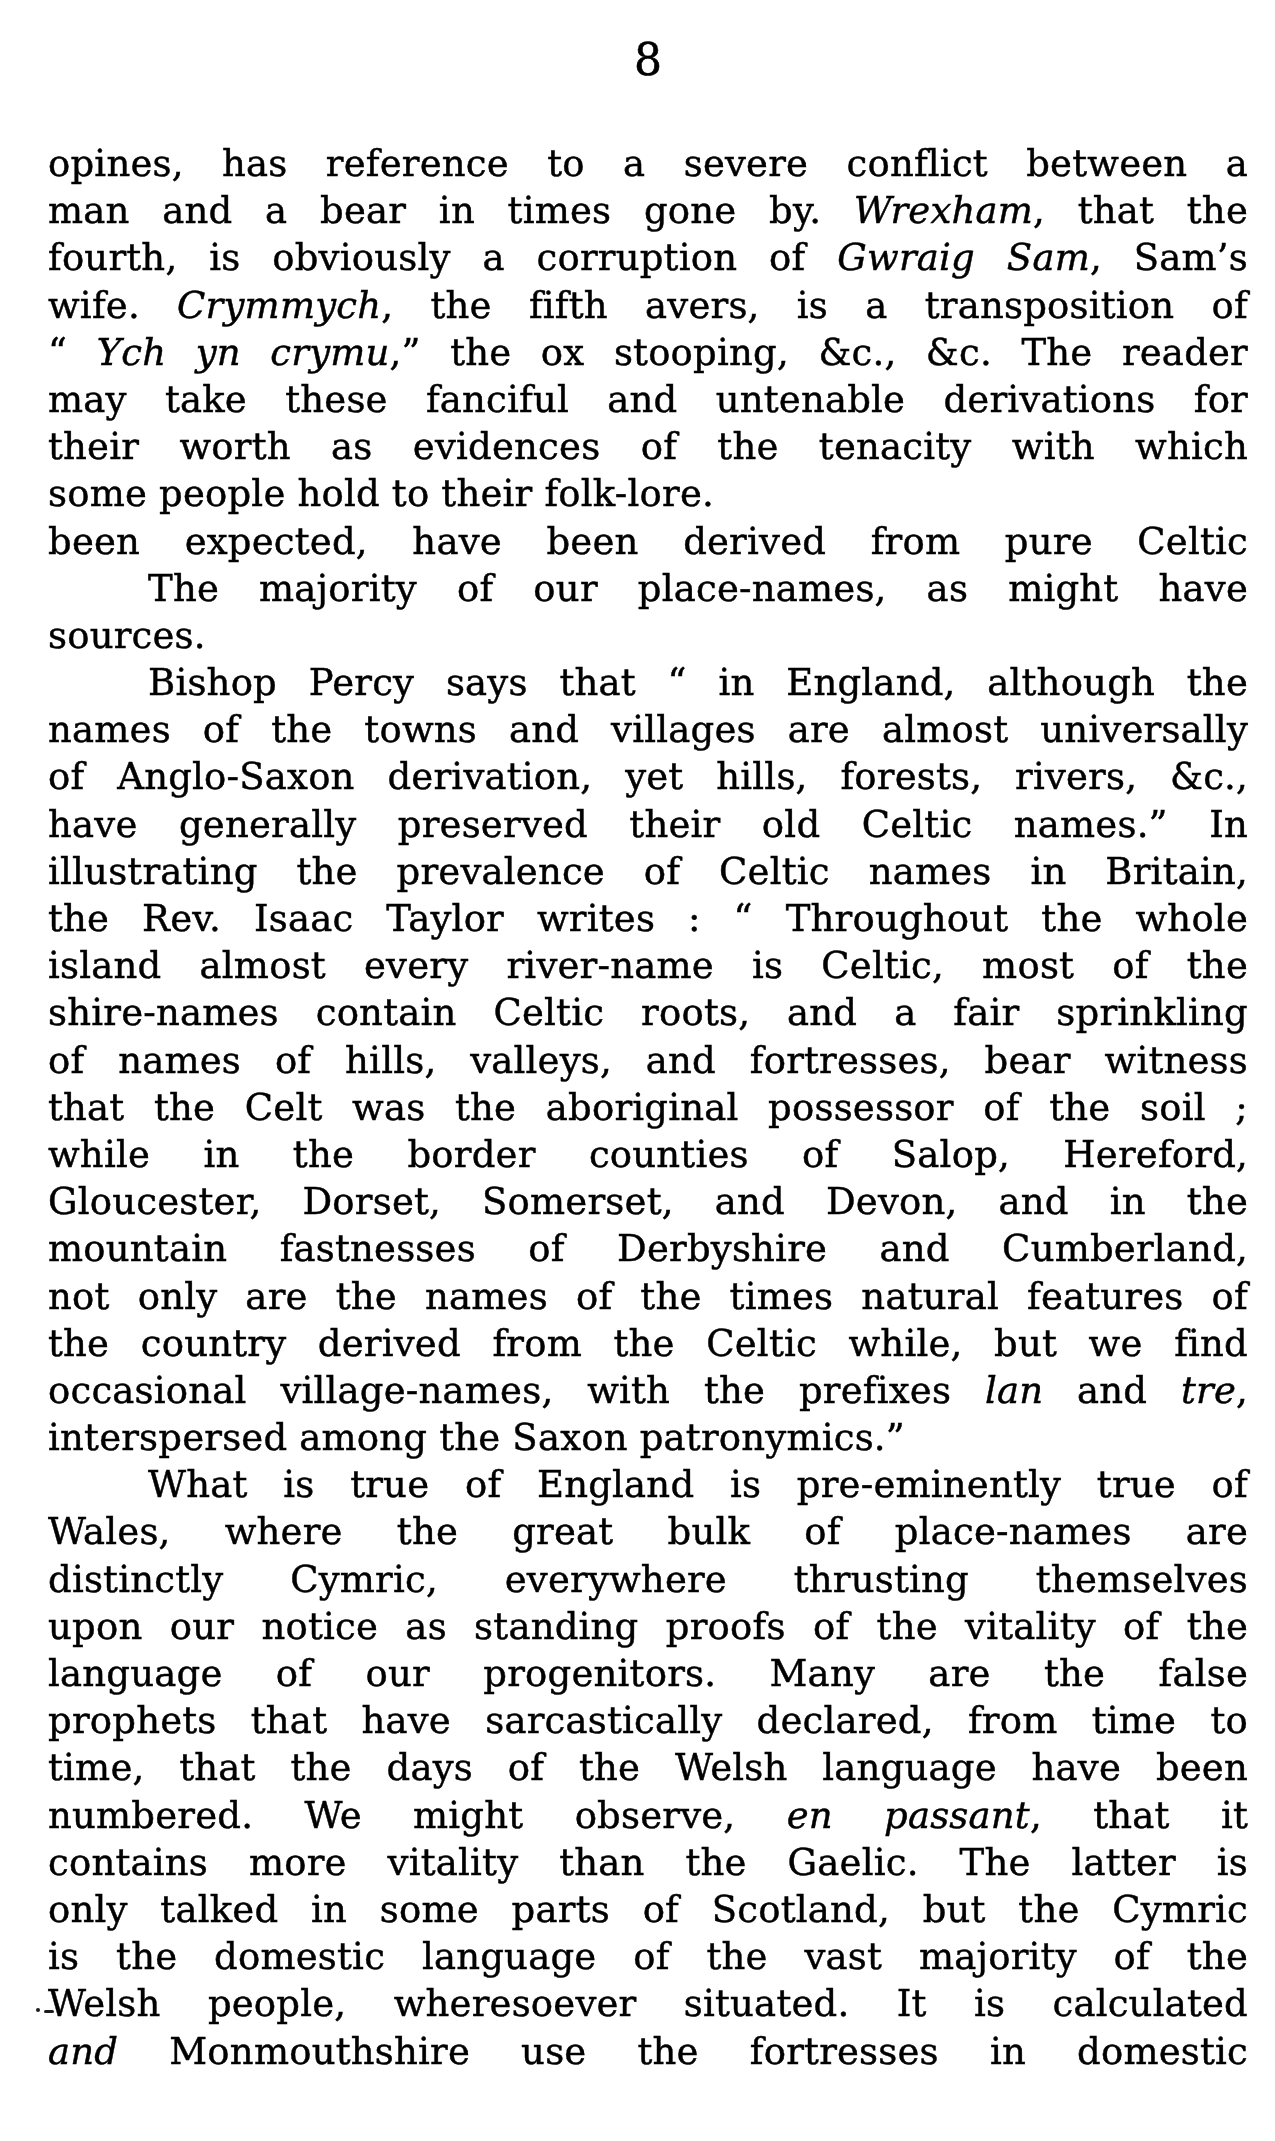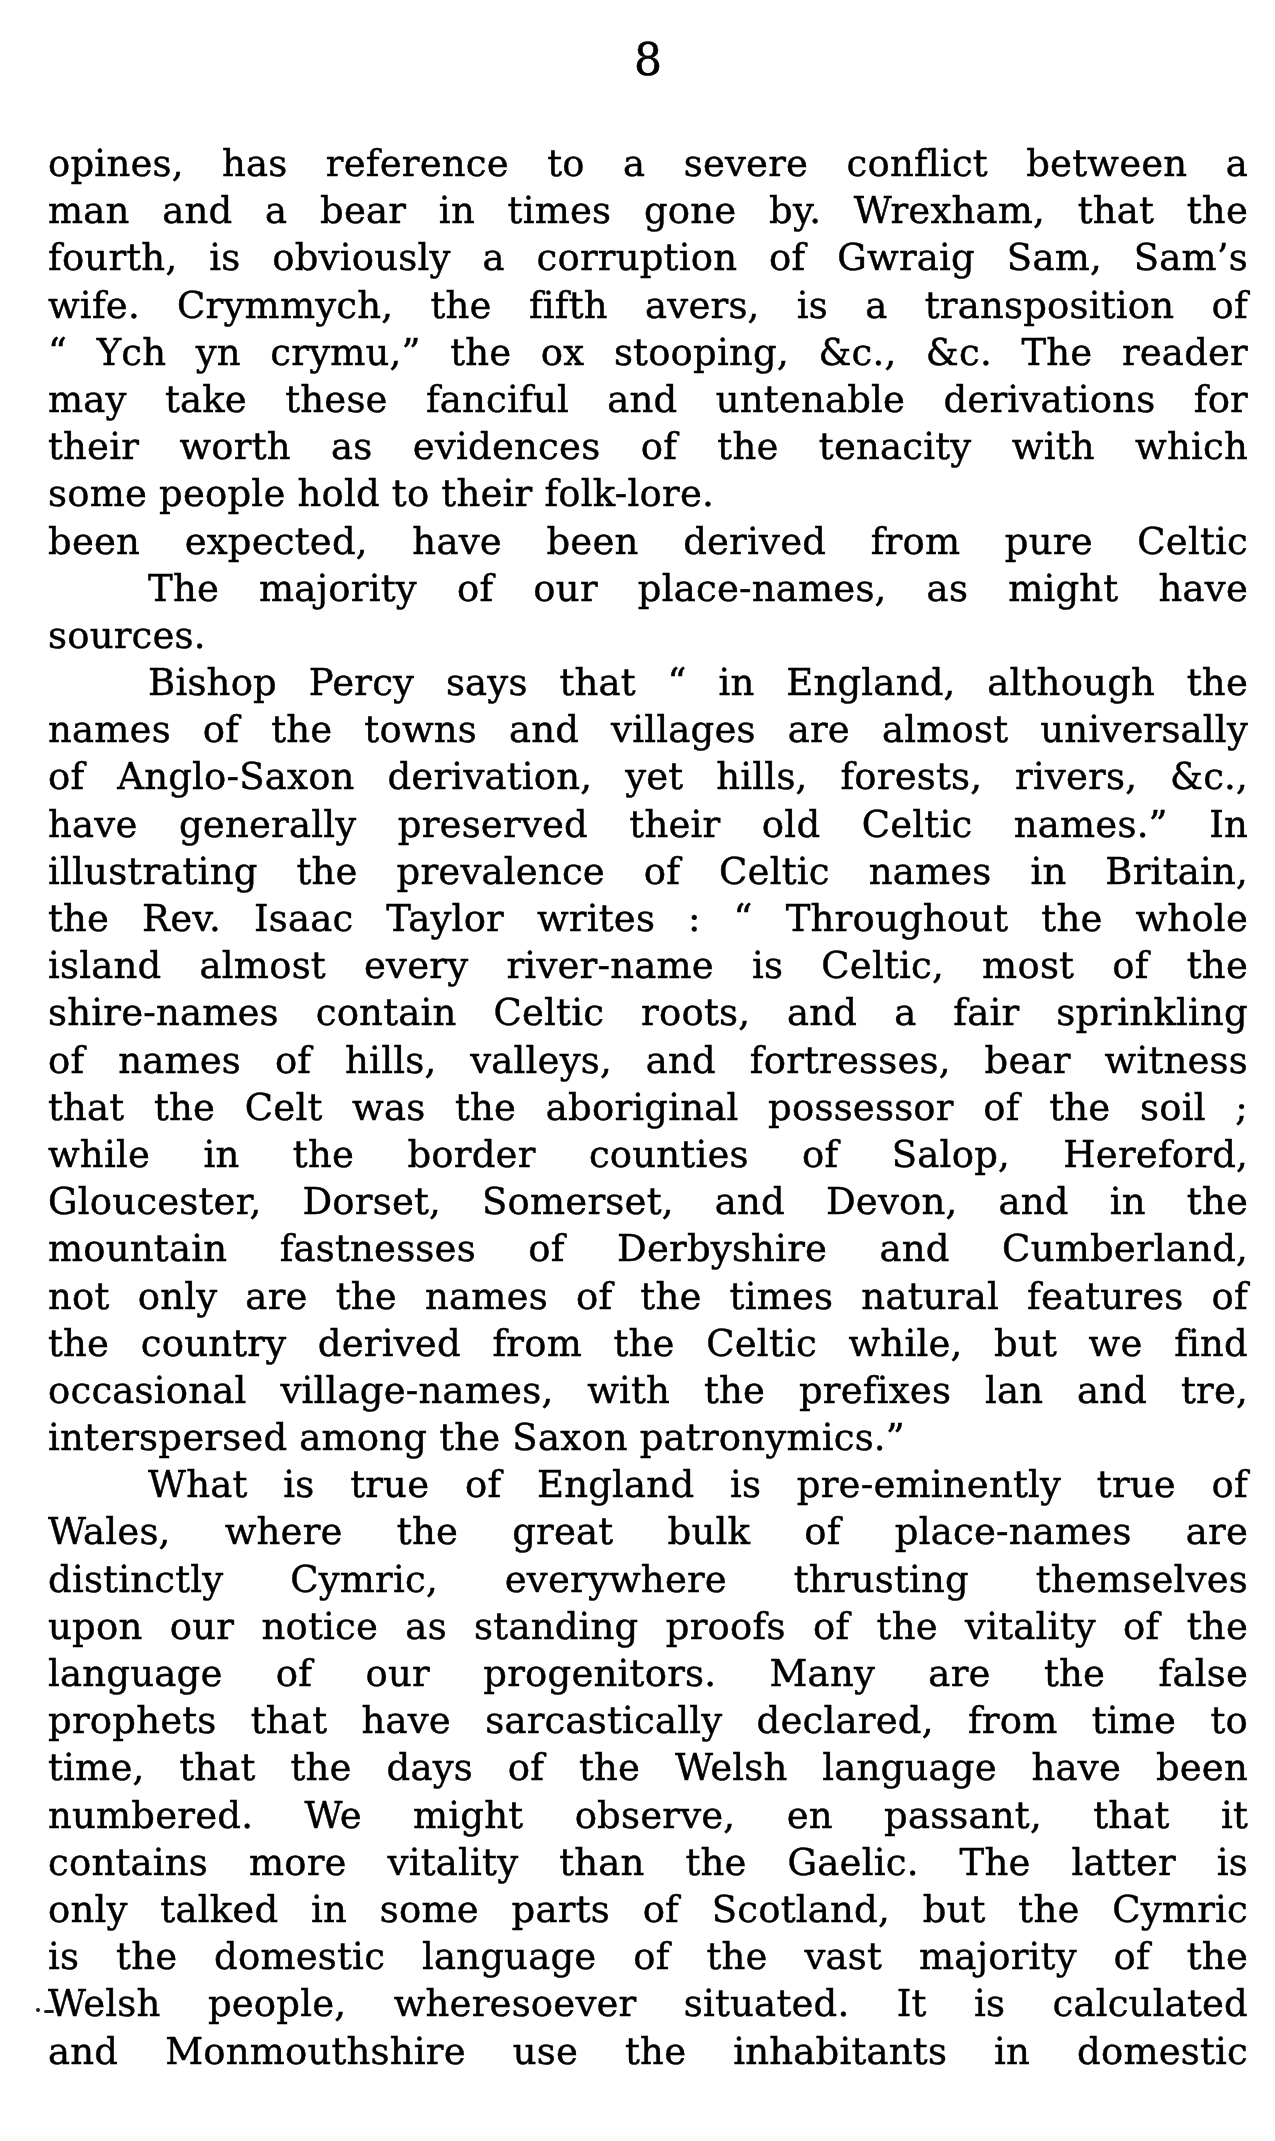--- a/index.html
+++ b/index.html
@@ -40,21 +40,21 @@
     height: 47.2px;
     white-space: nowrap;           
     white-space: normal;
     text-align: justify;
     text-align-last: justify;
     -webkit-text-stroke: 0.45px #000;
     letter-spacing: 0.2px;
   }
   .line.indent { padding-left: 100px; }
   .line.last { text-align-last: left; }
-  .it { }
+  .it { font-style: italic; }
   .speck {
     position: absolute;
     background: #1c1c1c;
     border-radius: 2px;
   }
   .speck.dot  { left: 36px; top: 2008px; width: 4px; height: 4px; }
   .speck.dash { left: 44px; top: 2010px; width: 10px; height: 3px; }
 </style>
 </head>
 <body>
@@ -97,18 +97,18 @@
       <div class="line"><span>distinctly Cymric, everywhere thrusting themselves</span></div>
       <div class="line"><span>upon our notice as standing proofs of the vitality of the</span></div>
       <div class="line"><span>language of our progenitors.  Many are the false</span></div>
       <div class="line"><span>prophets that have sarcastically declared, from time to</span></div>
       <div class="line"><span>time, that the days of the Welsh language have been</span></div>
       <div class="line"><span>numbered.  We might observe, </span><span class="it">en passant</span><span>, that it</span></div>
       <div class="line"><span>contains more vitality than the Gaelic.  The latter is</span></div>
       <div class="line"><span>only talked in some parts of Scotland, but the Cymric</span></div>
       <div class="line"><span>is the domestic language of the vast majority of the</span></div>
       <div class="line"><span>Welsh people, wheresoever situated.  It is calculated</span></div>
-      <div class="line"><span class="it">and</span><span> Monmouthshire use the inhabitants in domestic</span></div>
+      <div class="line"><span class="it">and</span><span> Monmouthshire use the fortresses in domestic</span></div>
     </div>
 
   <div class="speck dot"></div>
   <div class="speck dash"></div>
 </div>
 
 </body></html>

